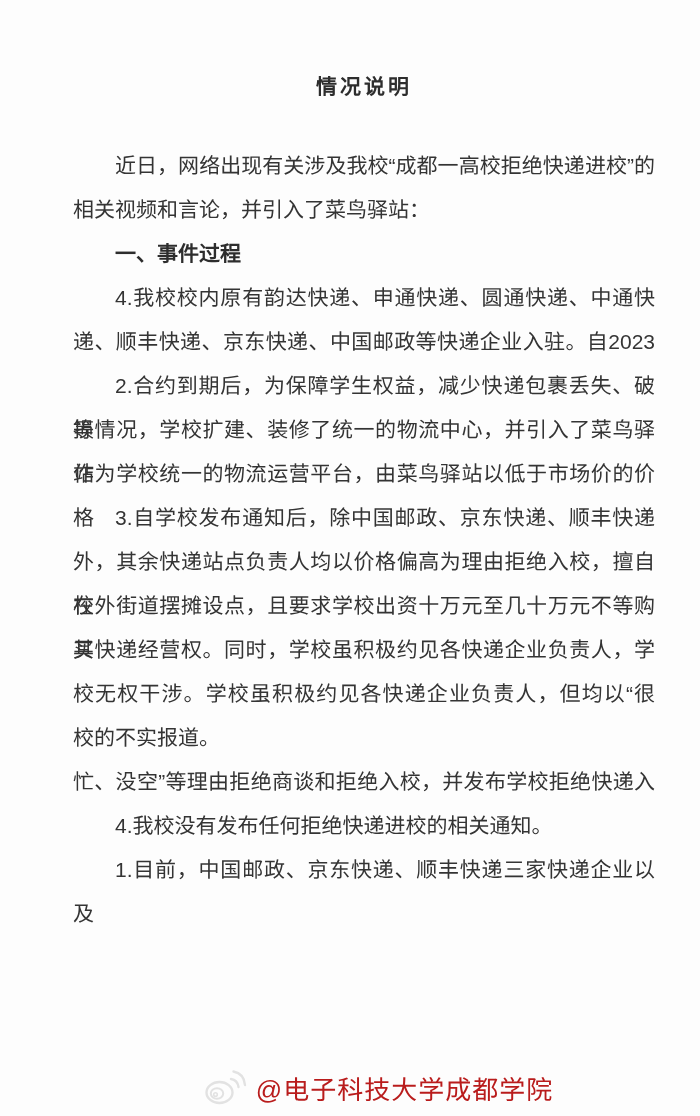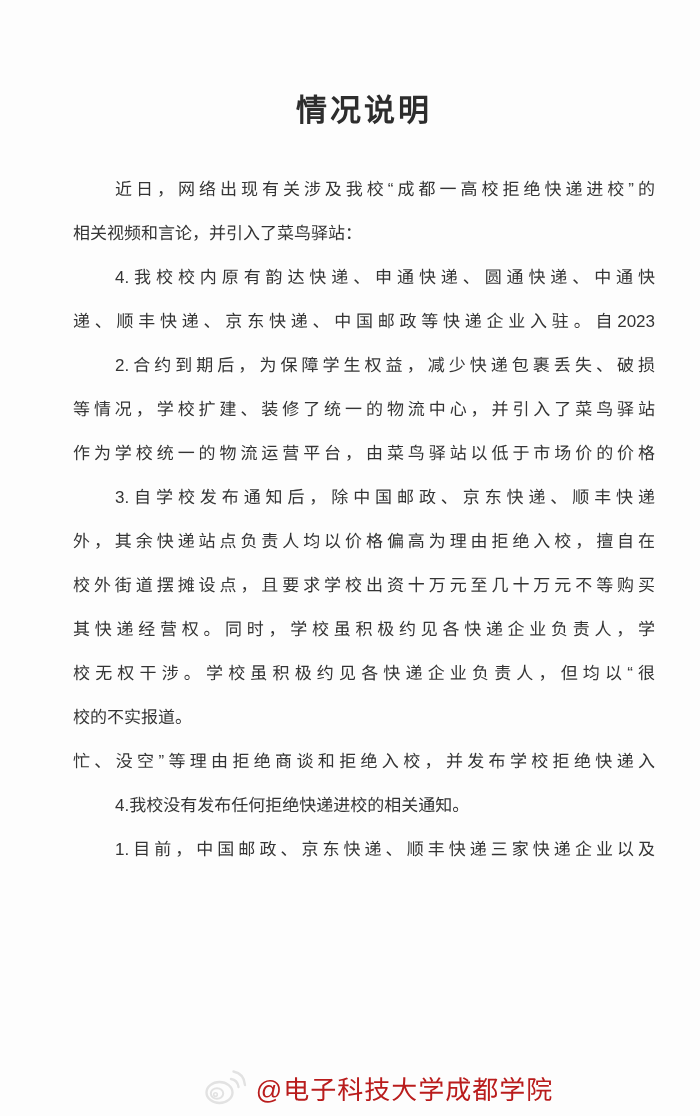--- a/index.html
+++ b/index.html
@@ -11,35 +11,35 @@
     position: relative;
     width: 700px;
     height: 1116px;
     background: #fdfdfd;
     overflow: hidden;
     font-family: "Liberation Sans", "DejaVu Sans", sans-serif;
     color: #343434;
   }
   .doc-title {
     margin: 0 0 0 73px;
-    padding-top: 97px;
+    padding-top: 73px;
     width: 582px;
     text-align: center;
-    font-size: 31px;
+    font-size: 21px;
     line-height: 28px;
     font-weight: 700;
     letter-spacing: 3px;
     color: #2d2d2d;
   }
   .doc-body {
     margin: 43px 0 0 73px;
     width: 582px;
   }
   .line {
-    font-size: 17px;
+    font-size: 21px;
     line-height: 44px;
     height: 44px;
     text-align: left;
     color: #343434;
   }
   .line.indent { text-indent: 42px; }
   .line.bold   { font-weight: 700; color: #2d2d2d; }
   .line.fill {
     text-align: justify;
     text-align-last: justify;
@@ -67,20 +67,21 @@
 </head>
 <body>
 
 <div class="page">
 
   <h1 class="doc-title">情况说明</h1>
 
   <div class="doc-body" id="doc-body">
       <div class="line indent fill">近日，网络出现有关涉及我校“成都一高校拒绝快递进校”的</div>
       <div class="line">相关视频和言论，并引入了菜鸟驿站：</div>
+      <div class="line indent bold">一、事件过程</div>
       <div class="line indent fill">4.我校校内原有韵达快递、申通快递、圆通快递、中通快</div>
       <div class="line fill">递、顺丰快递、京东快递、中国邮政等快递企业入驻。自2023</div>
       <div class="line indent fill">2.合约到期后，为保障学生权益，减少快递包裹丢失、破损</div>
       <div class="line fill">等情况，学校扩建、装修了统一的物流中心，并引入了菜鸟驿站</div>
       <div class="line fill">作为学校统一的物流运营平台，由菜鸟驿站以低于市场价的价格</div>
       <div class="line indent fill">3.自学校发布通知后，除中国邮政、京东快递、顺丰快递</div>
       <div class="line fill">外，其余快递站点负责人均以价格偏高为理由拒绝入校，擅自在</div>
       <div class="line fill">校外街道摆摊设点，且要求学校出资十万元至几十万元不等购买</div>
       <div class="line fill">其快递经营权。同时，学校虽积极约见各快递企业负责人，学</div>
       <div class="line fill">校无权干涉。学校虽积极约见各快递企业负责人，但均以“很</div>

